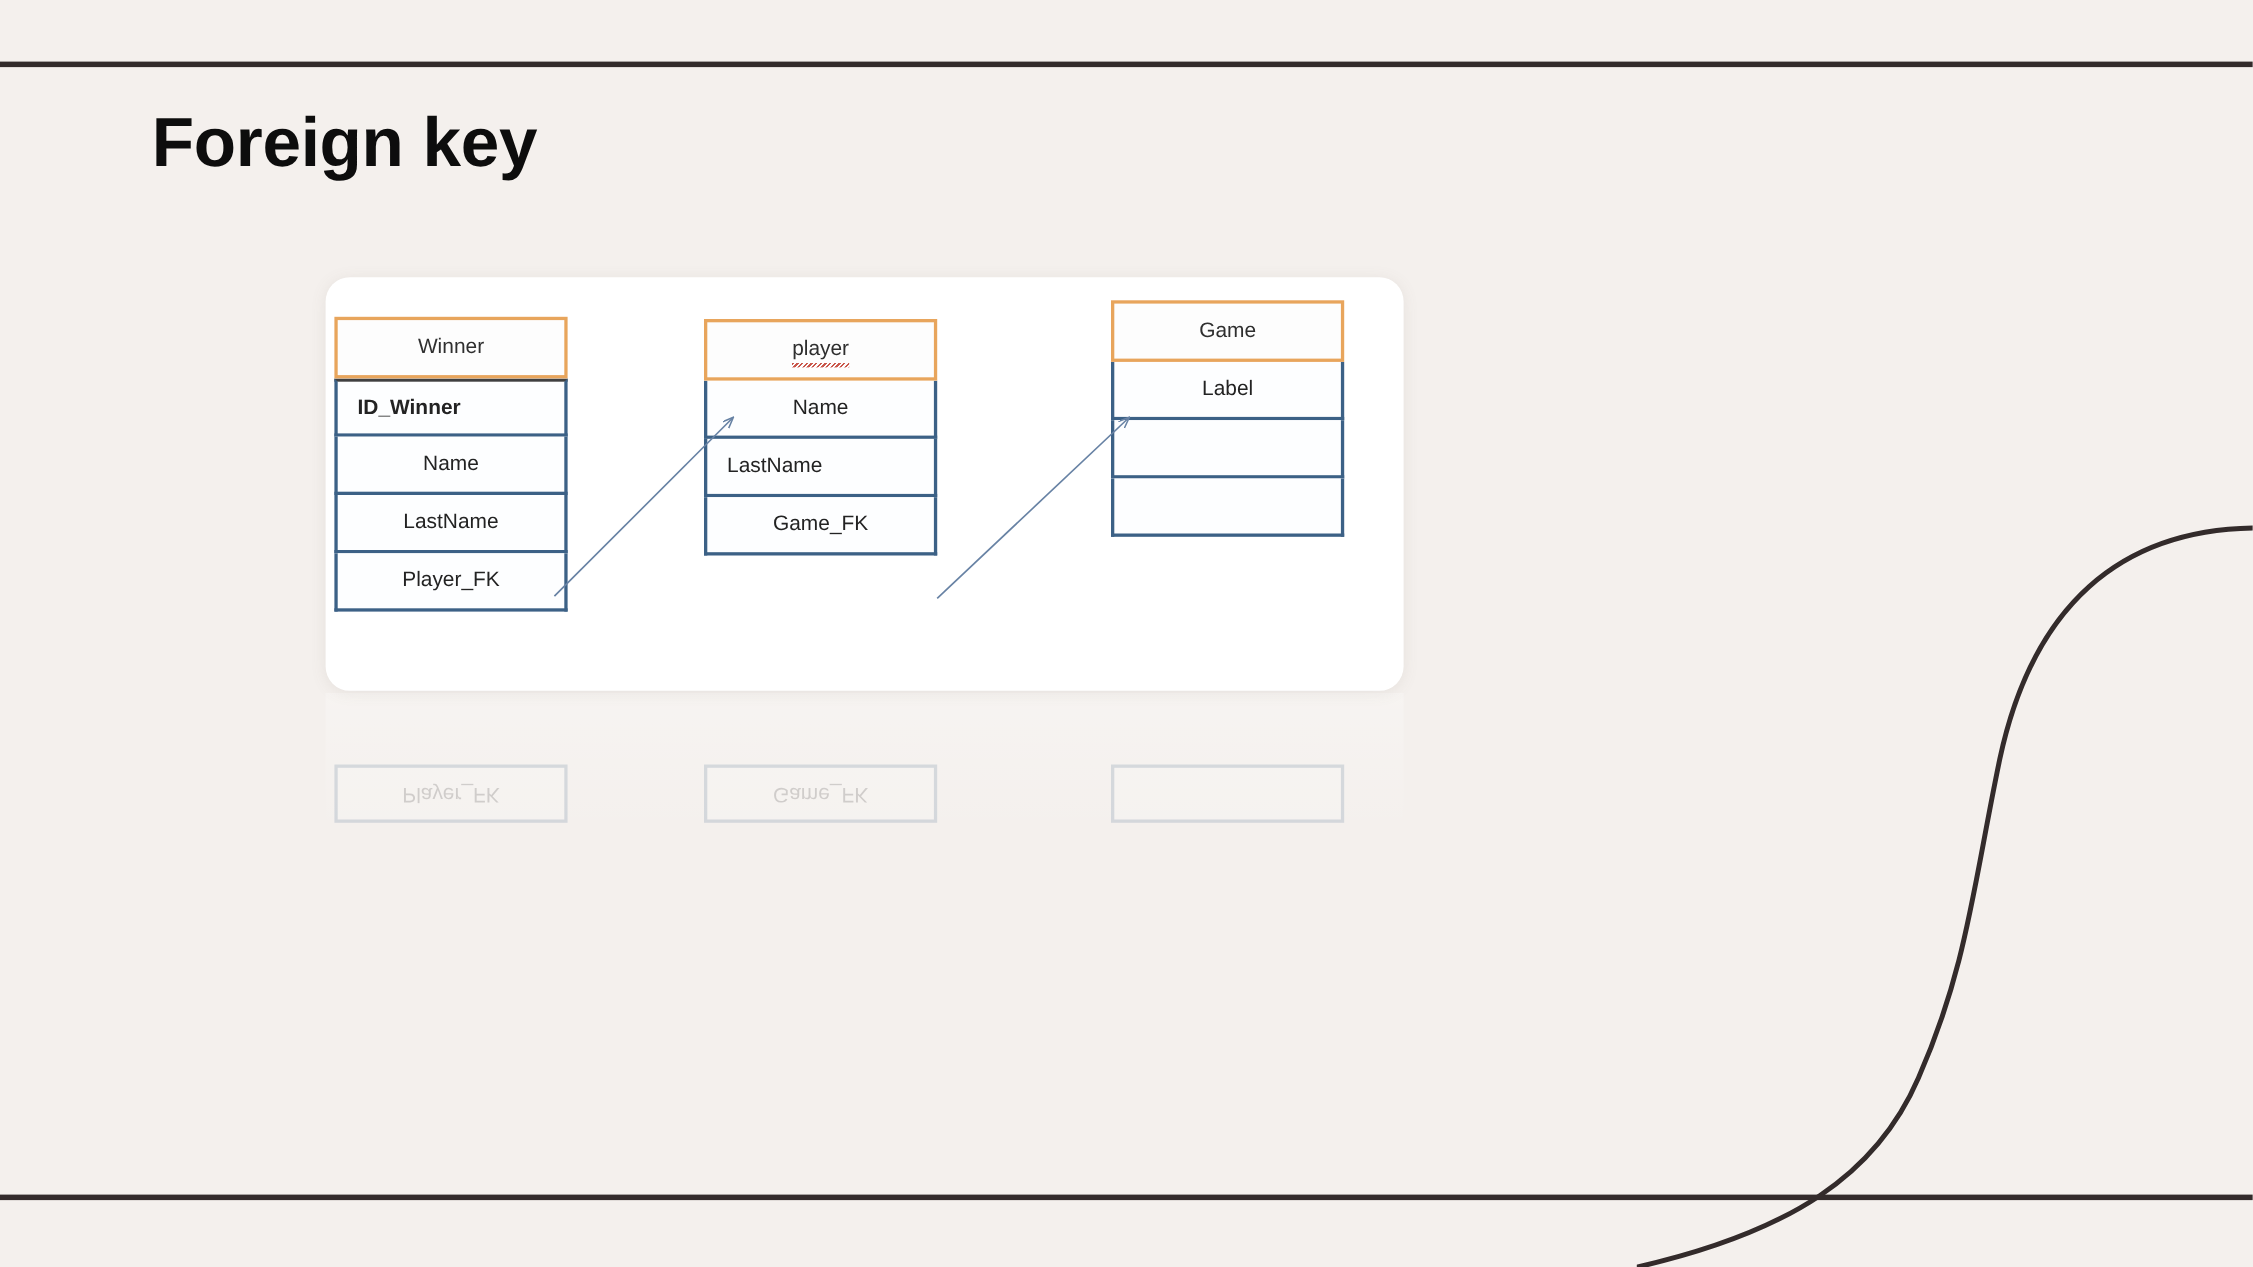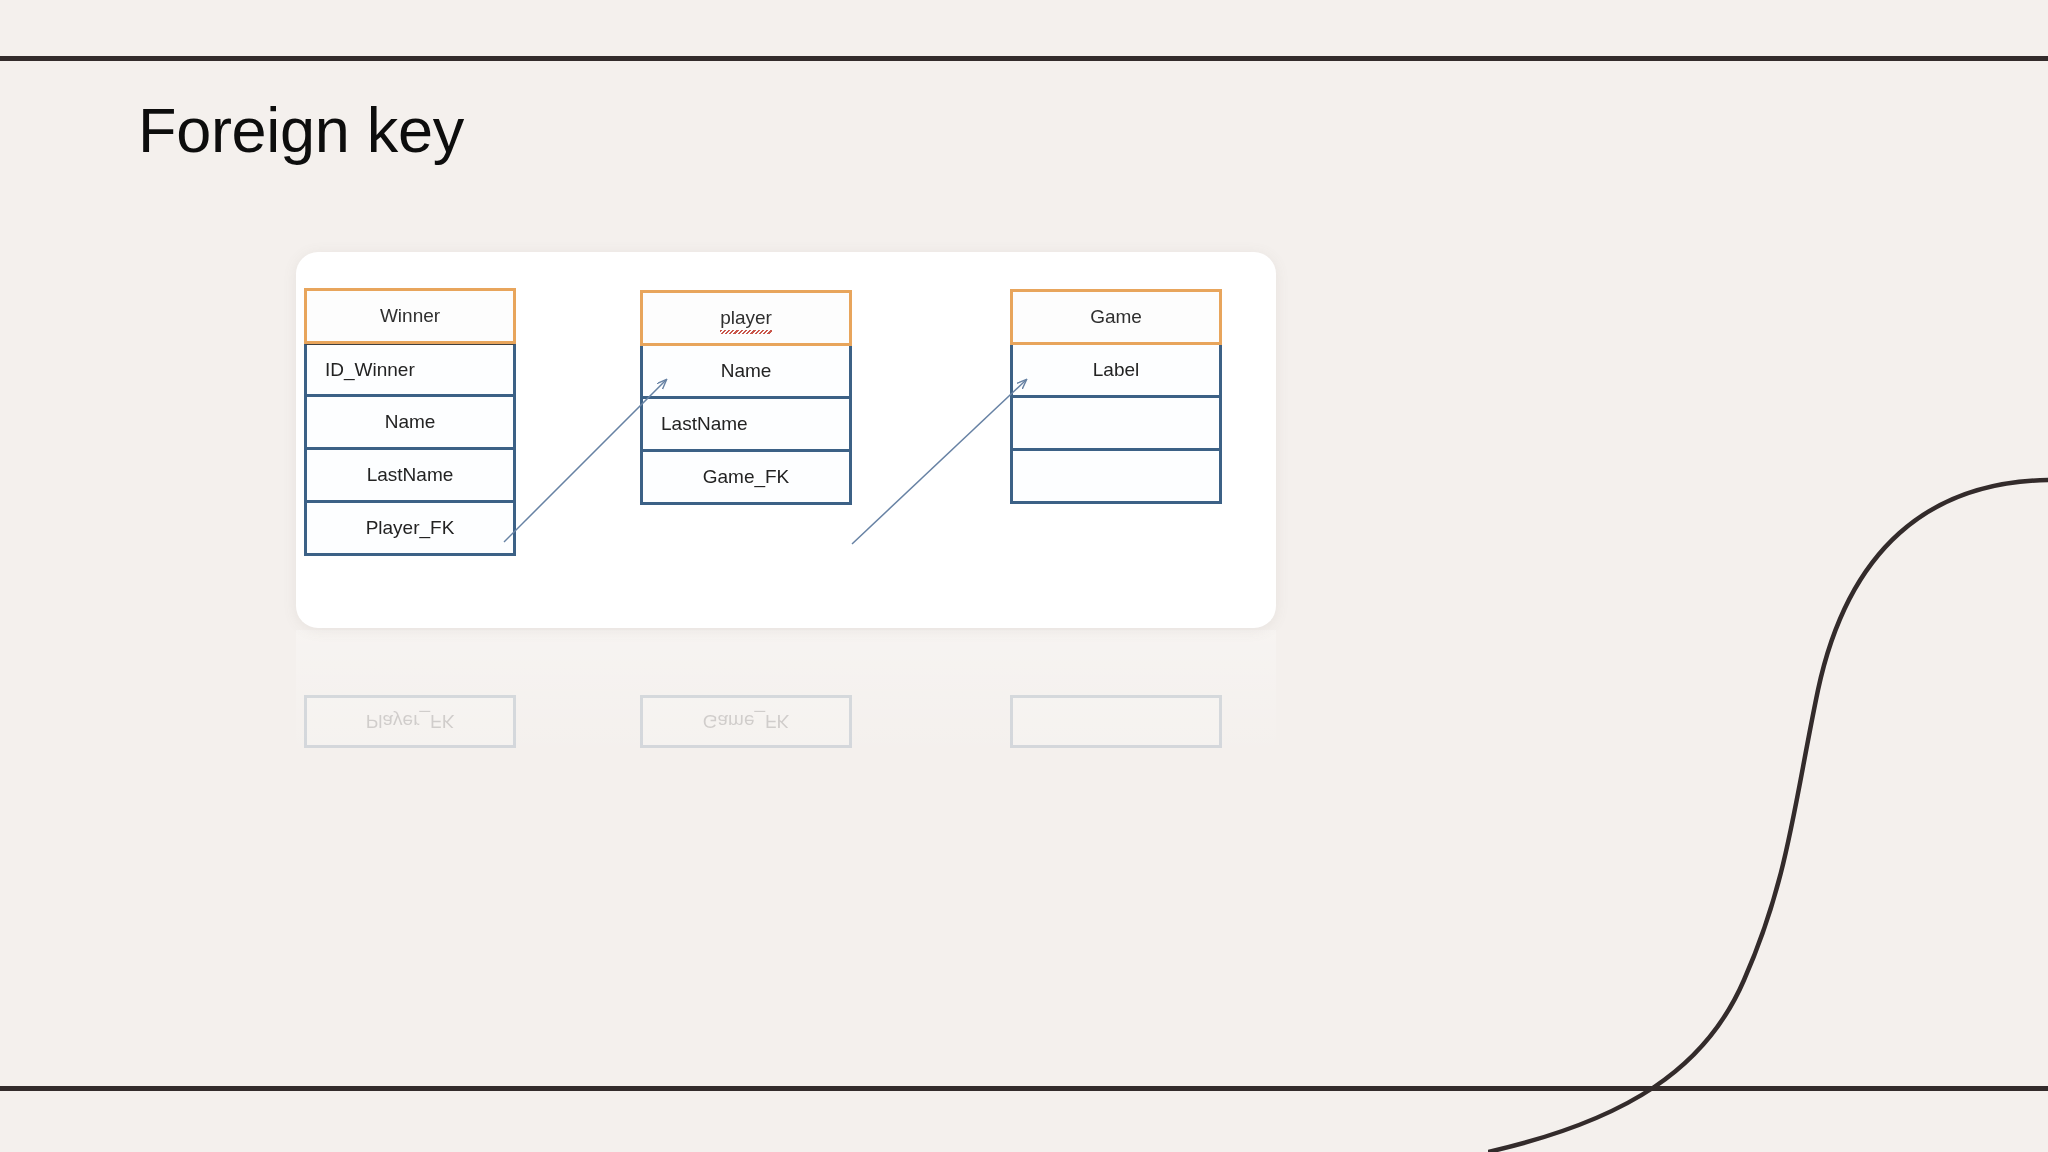--- a/index.html
+++ b/index.html
@@ -40,21 +40,21 @@
     pointer-events: none;
   }
 
   
   .slide-title {
     position: absolute;
     left: 138px;
     top: 96px;
     font-size: 63px;
     line-height: 1.1;
-    font-weight: 400;
+    font-weight: 700;
     color: #0d0d0d;
     letter-spacing: -0.3px;
     white-space: nowrap;
     text-align: center;
   }
 
   
   .diagram-card {
     position: absolute;
     left: 296px;
@@ -81,21 +81,21 @@
   }
 
   
   .er-table {
     position: absolute;
     width: 212px;
     z-index: 3;
   }
   .er-t1 { left: 304px; top: 288px; }
   .er-t2 { left: 640px; top: 290px; border-radius: 29px; }
-  .er-t3 { left: 1010px; top: 289px; }
+  .er-t3 { left: 1010px; top: 273px; }
 
   .er-head {
     height: 56px;
     border: 3px solid #e8a55c;
     box-sizing: border-box;
     background: #fdfdfd;
     display: flex;
     align-items: center;
     justify-content: center;
     font-size: 19px;
@@ -107,21 +107,21 @@
     border: 3px solid #3c6186;
     border-top: none;
     box-sizing: border-box;
     background: #fdfeff;
     display: flex;
     align-items: center;
     justify-content: center;
     font-size: 19px;
     color: #232323;
   }
-  .er-row.first-body { border-top: 1px solid #404040; }
+  .er-row.first-body { border-top: 3px solid #404040; font-weight: bold; }
   .er-row.align-left   { justify-content: flex-start; padding-left: 18px; }
   .er-row.align-center { justify-content: center; }
 
   
   .squiggle {
     position: relative;
     display: inline-block;
   }
   .squiggle::after {
     content: "";

